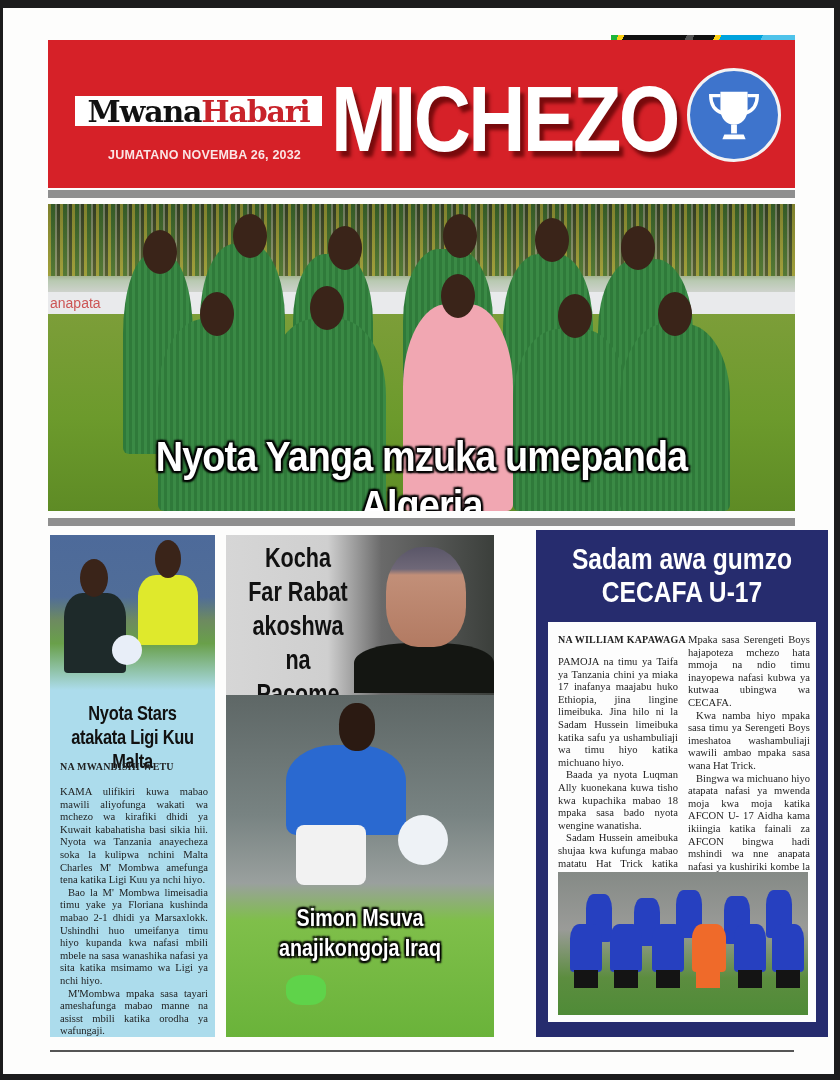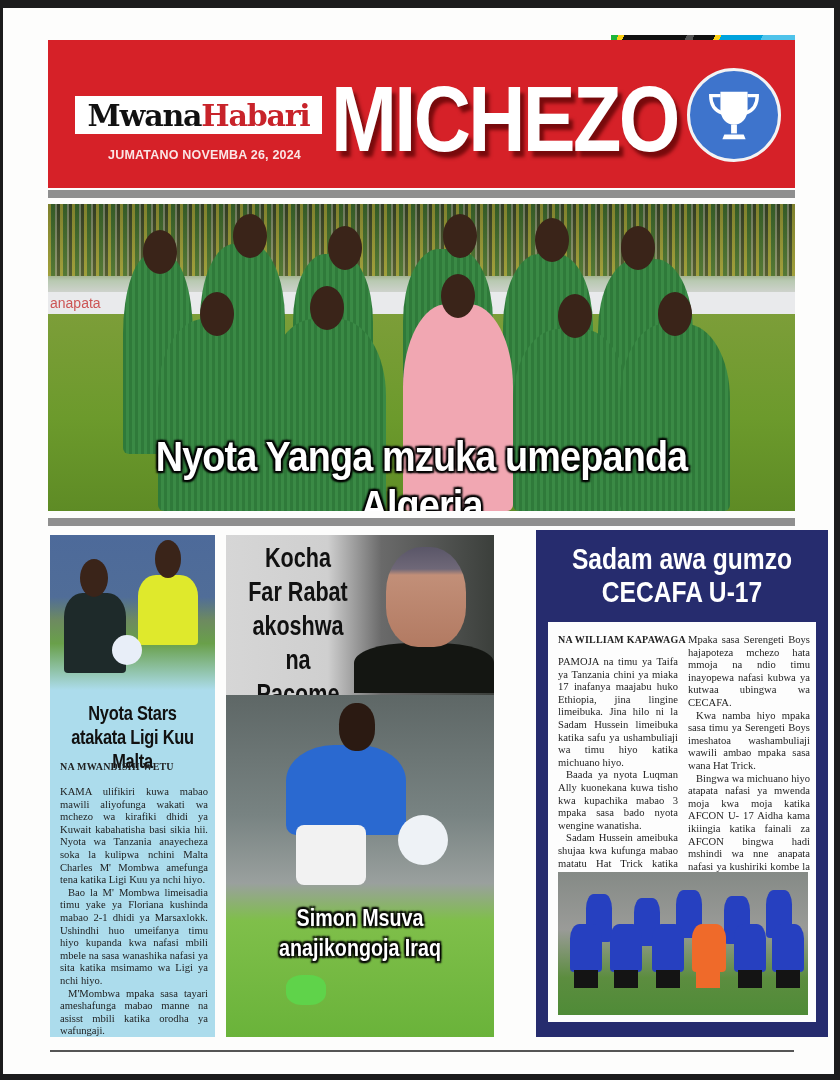--- a/index.html
+++ b/index.html
@@ -11,21 +11,21 @@
   
   .masthead {
     position: absolute; left: 45px; top: 32px; width: 747px; height: 148px;
     background: #d62128;
   }
   .flag-strip {
     position: absolute; left: 608px; top: 27px; width: 184px; height: 13px;
     background: linear-gradient(115deg, #1eb53a 0 4%, #fcd116 4% 7%, #111 7% 40%, #555 40% 44%, #111 44% 55%, #fcd116 55% 58%, #00a3dd 58% 80%, #4fc3ea 80% 100%);
   }
   .logo-box {
-    position: absolute; left: 27px; top: 56px; width: 247px; height: 38px;
+    position: absolute; left: 27px; top: 56px; width: 247px; height: 30px;
     background: #fff; display: flex; align-items: center; justify-content: center;
     font-family: "DejaVu Serif", serif; font-weight: bold; font-size: 30px; letter-spacing: -1.2px;
   }
   .logo-a { color: #111; }
   .logo-b { color: #c8232a; }
   .dateline {
     position: absolute; left: 60px; top: 108px;
     font-family: "Liberation Sans", sans-serif; font-weight: bold; font-size: 12.5px; color: #fbe5e5;
     letter-spacing: 0.2px;
   }
@@ -154,21 +154,21 @@
 <body>
 
 <div class="page">
 
   <div class="flag-strip"></div>
   <div class="masthead">
     <div class="logo-box">
       <span class="logo-a">Mwana</span>
         <span class="logo-b">Habari</span>
     </div>
-    <div class="dateline">JUMATANO NOVEMBA 26, 2024</div>
+    <div class="dateline">JUMATANO NOVEMBA 26, 2032</div>
     <div class="title">MICHEZO</div>
     <div class="trophy">
       <svg width="62" height="62" viewBox="0 0 64 64">
         <path d="M18 8 H46 V26 C46 36 39 42 32 42 C25 42 18 36 18 26 Z" fill="#fff"></path>
         <path d="M18 12 H8 C8 24 14 28 20 30" stroke="#fff" stroke-width="3.5" fill="none"></path>
         <path d="M46 12 H56 C56 24 50 28 44 30" stroke="#fff" stroke-width="3.5" fill="none"></path>
         <rect x="29" y="42" width="6" height="9" fill="#fff"></rect>
         <path d="M22 52 H42 L44 57 H20 Z" fill="#fff"></path>
       </svg>
     </div>
@@ -249,21 +249,21 @@
 
   <div class="col-right">
     <div class="right-headline">
       <div>Sadam awa gumzo</div>
       <div>CECAFA U-17</div>
     </div>
     <div class="right-inner">
       <div class="byline right-byline">NA WILLIAM KAPAWAGA</div>
       <div class="body-text right-body-a">
         <p>PAMOJA na timu ya Taifa ya Tanzania chini ya miaka 17 inafanya maajabu huko Ethiopia, jina lingine limeibuka. Jina hilo ni la Sadam Hussein limeibuka katika safu ya ushambuliaji wa timu hiyo katika michuano hiyo.</p>
-        <p>Baada ya nyota Luqman Ally kuonekana kuwa tisho kwa kupachika mabao 3 mpaka sasa bado nyota wengine wanatisha.</p>
+        <p>Baada ya nyota Luqman Ally kuonekana kuwa tisho kwa kupachika mabao 18 mpaka sasa bado nyota wengine wanatisha.</p>
         <p>Sadam Hussein ameibuka shujaa kwa kufunga mabao matatu Hat Trick katika mchezo dhidi ya Uganda.</p>
       </div>
       <div class="body-text right-body-b">
         <p>Mpaka sasa Serengeti Boys hajapoteza mchezo hata mmoja na ndio timu inayopewa nafasi kubwa ya kutwaa ubingwa wa CECAFA.</p>
         <p>Kwa namba hiyo mpaka sasa timu ya Serengeti Boys imeshatoa washambuliaji wawili ambao mpaka sasa wana Hat Trick.</p>
         <p>Bingwa wa michuano hiyo atapata nafasi ya mwenda moja kwa moja katika AFCON U- 17 Aidha kama ikiingia katika fainali za AFCON bingwa hadi mshindi wa nne anapata nafasi ya kushiriki kombe la Dunia la U- 17.</p>
       </div>
       <div class="team-photo">
         <div class="tp-player" style="left:28px;top:22px"></div>
         <div class="tp-player" style="left:76px;top:26px"></div>

